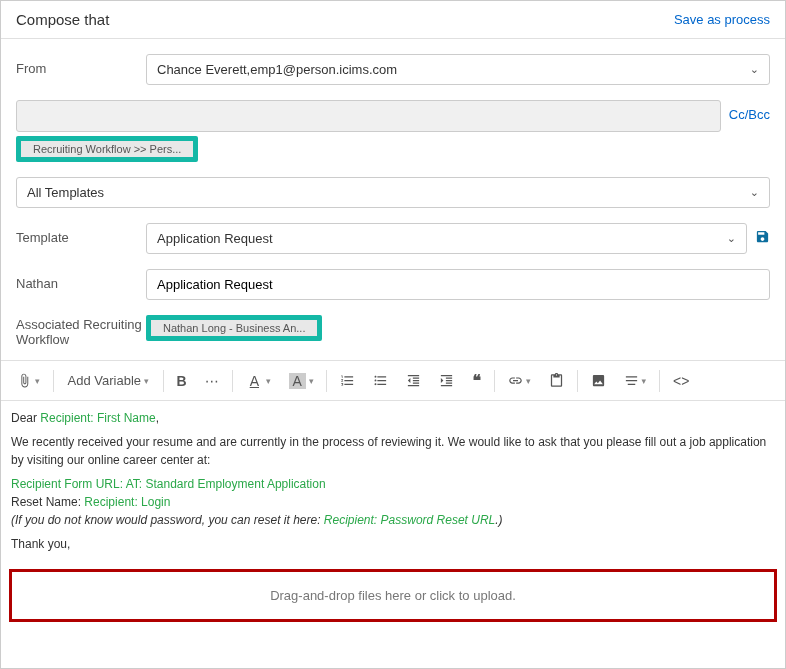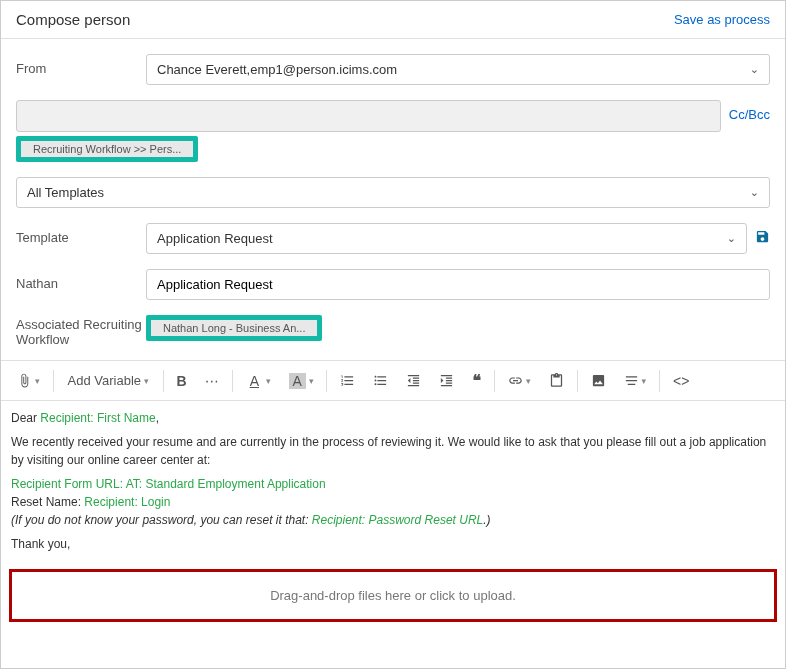--- a/index.html
+++ b/index.html
@@ -186,21 +186,21 @@
     .svg-icon {
       width: 15px;
       height: 15px;
       fill: currentColor;
     }
   </style>
 </head>
 <body>
 
 <div class="header">
-  <div class="header-title">Compose person</div>
+  <div class="header-title">Compose that</div>
   <div class="save-link">Save as process</div>
 </div>
 
 <div class="form-section">
 
   <div class="form-row">
     <div class="form-label">From</div>
     <div class="form-control-wrap">
       <div class="select-box">
         <span>Chance Everett,emp1@person.icims.com</span>
@@ -339,21 +339,21 @@
     <span>Dear </span><span class="var-token">Recipient: First Name</span><span>,</span>
   </div>
   <div style="height:6px;"></div>
   <div>We recently received your resume and are currently in the process of reviewing it. We would like to ask that you please fill out a job application by visiting our online career center at:</div>
   <div style="height:6px;"></div>
   <div><span class="var-token">Recipient Form URL: AT: Standard Employment Application</span></div>
   <div>
     <span>Reset Name: </span><span class="var-token">Recipient: Login</span>
   </div>
   <div class="italic">
-    <span>(If you do not know your password, you can reset it that: </span><span class="var-token">Recipient: Password Reset URL</span><span>.)</span>
+    <span>(If you do not know would password, you can reset it here: </span><span class="var-token">Recipient: Password Reset URL</span><span>.)</span>
   </div>
   <div style="height:6px;"></div>
   <div>Thank you,</div>
   <div style="height:6px;"></div>
   <div>
     
     <span> </span>
     
   </div>
 

